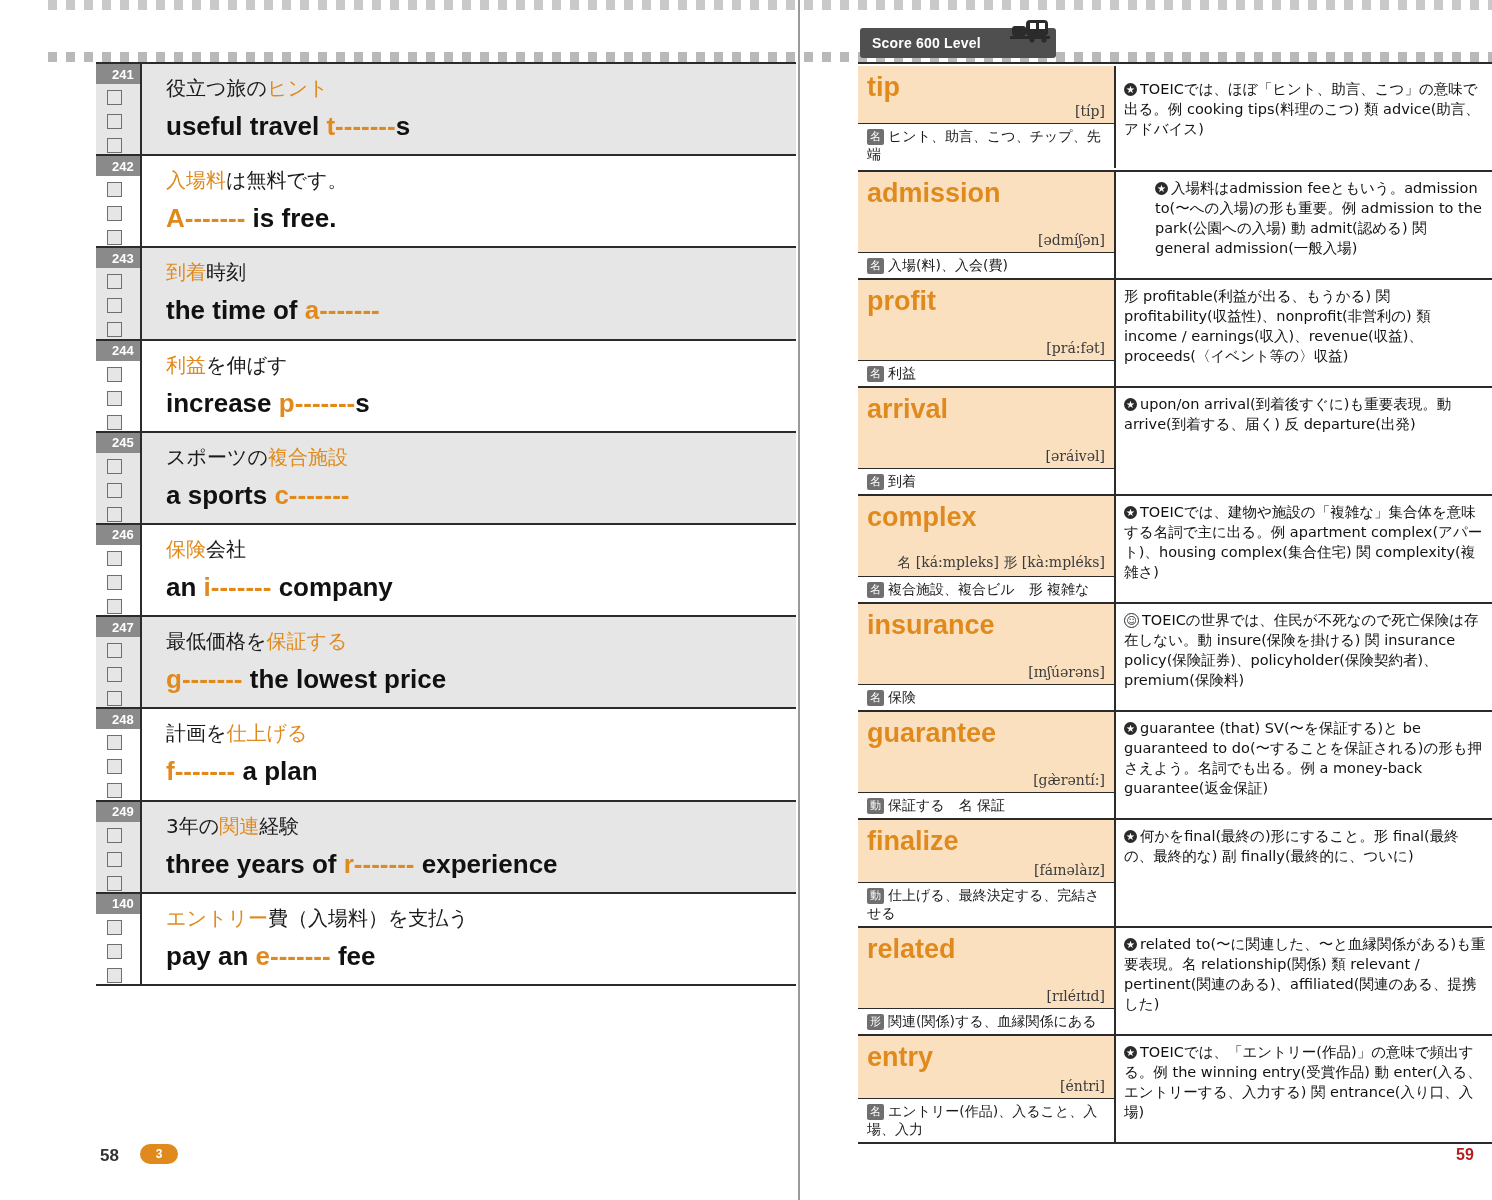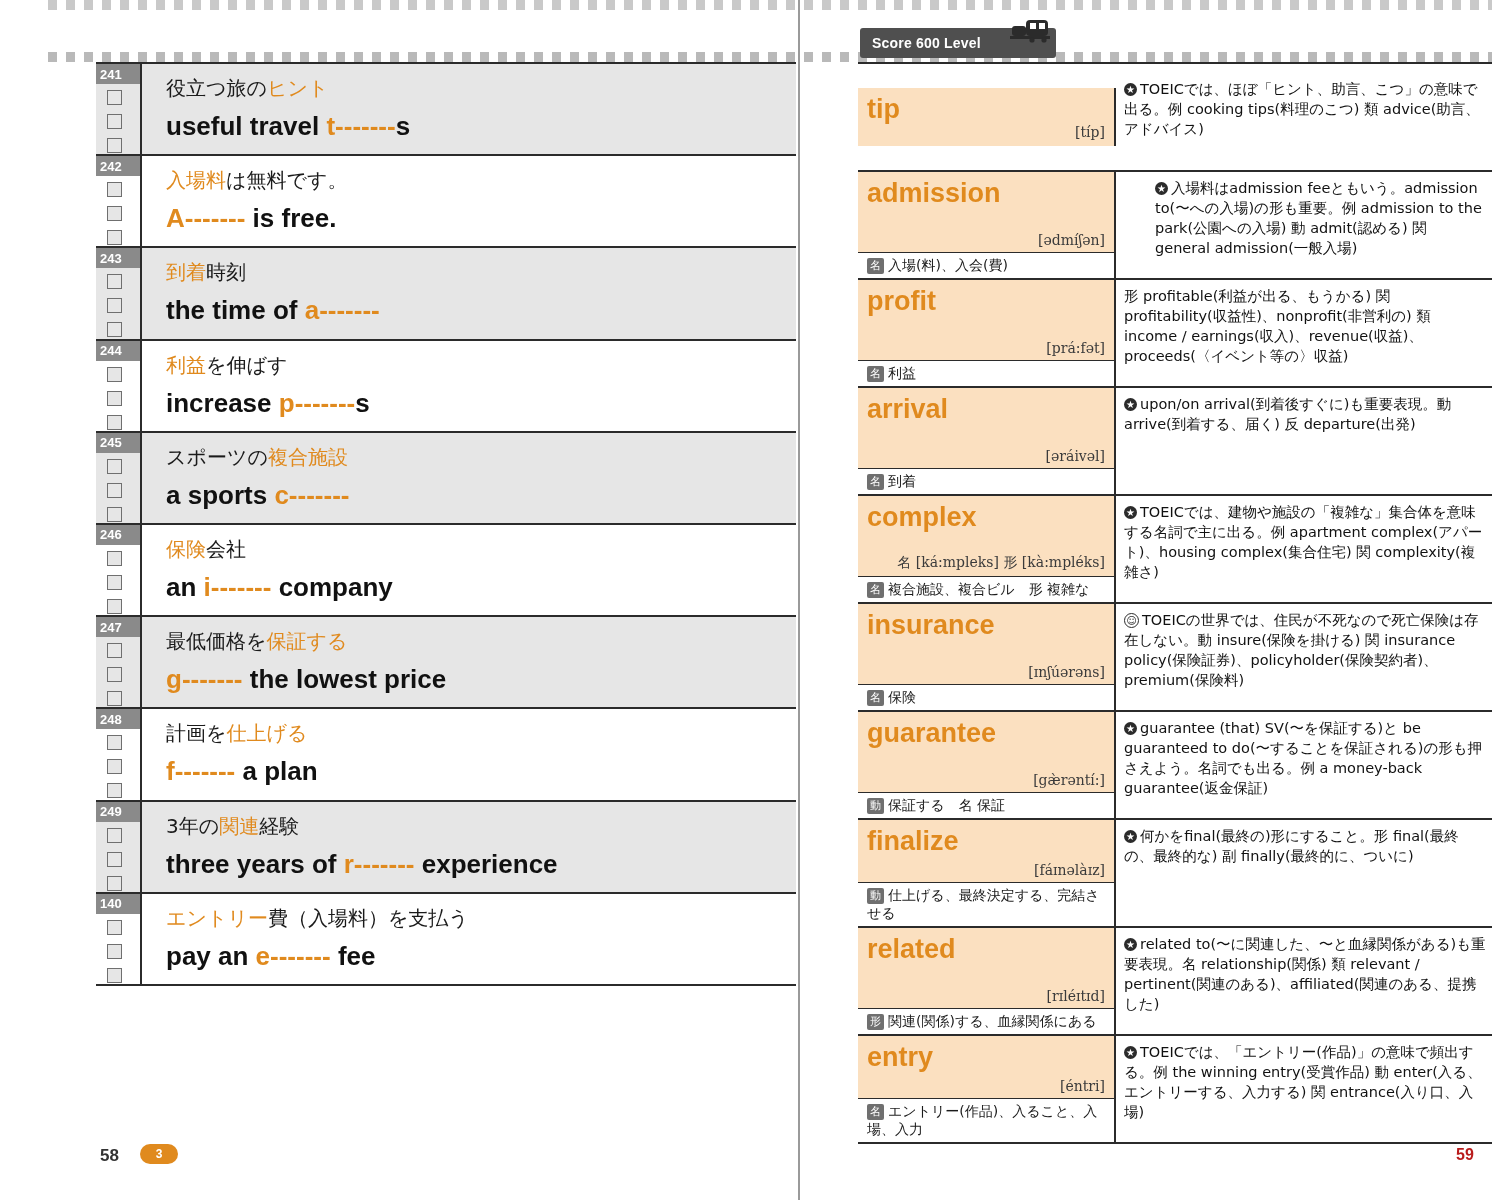--- a/index.html
+++ b/index.html
@@ -48,21 +48,21 @@
     position:relative;
   }
   .row:first-child{border-top:2px solid #2b2b2b;}
   .numcol{
     width:44px;background:#ffffff;position:relative;flex:none;
     border-right:2px solid #2b2b2b;
   }
   .num{
     position:absolute;left:0;top:0;width:44px;height:20px;
     background:#8a8a8a;color:#fff;font-size:13px;font-weight:bold;
-    display:flex;align-items:center;justify-content:flex-start;padding-left:4px;
+    display:flex;align-items:center;justify-content:flex-start;padding-left:16px;
     box-sizing:border-box;
   }
   .checks{
     position:absolute;left:11px;top:26px;display:flex;flex-direction:column;gap:9px;
   }
   .chk{width:13px;height:13px;border:1px solid #6f6f6f;background:#e6e6e6;}
   .qcell{
     flex:1;padding:12px 23px 12px 24px;box-sizing:border-box;
   }
   .row.shade .qcell{background:#e6e6e6;}
@@ -306,20 +306,21 @@
     </div>
 
   </div>
 
   <div class="right-page">
 
     <div class="rrow" style="height:106px;align-items:center;">
       <div class="wordcell">
         <div class="word">tip</div>
         <div class="phon">[típ]</div>
+        <div class="meaning"><span class="pos">名</span><span>ヒント、助言、こつ、チップ、先端</span></div>
       </div>
       <div class="notecell">
         <p><span class="mk">★</span><span>TOEICでは、ほぼ「ヒント、助言、こつ」の意味で出る。例 cooking tips(料理のこつ) 類 advice(助言、アドバイス)</span></p>
       </div>
     </div>
 
     <div class="rrow" style="height:106px;gap:31px;">
       <div class="wordcell">
         <div class="word">admission</div>
         <div class="phon">[ədmíʃən]</div>

